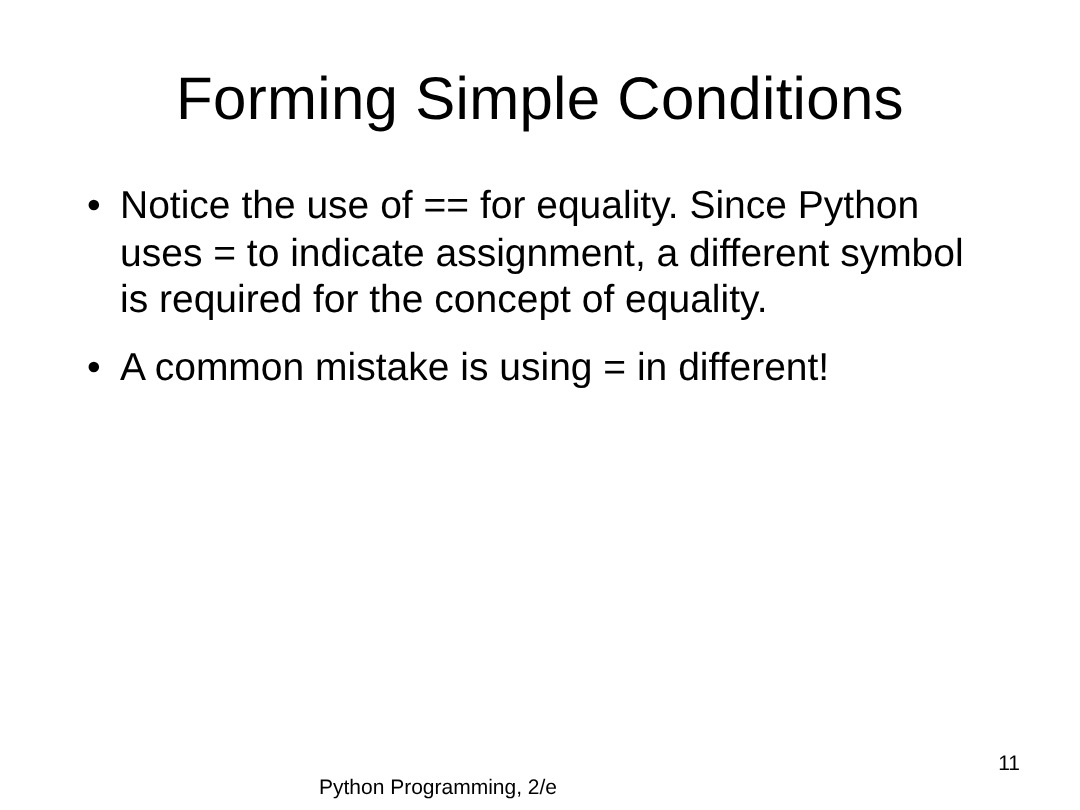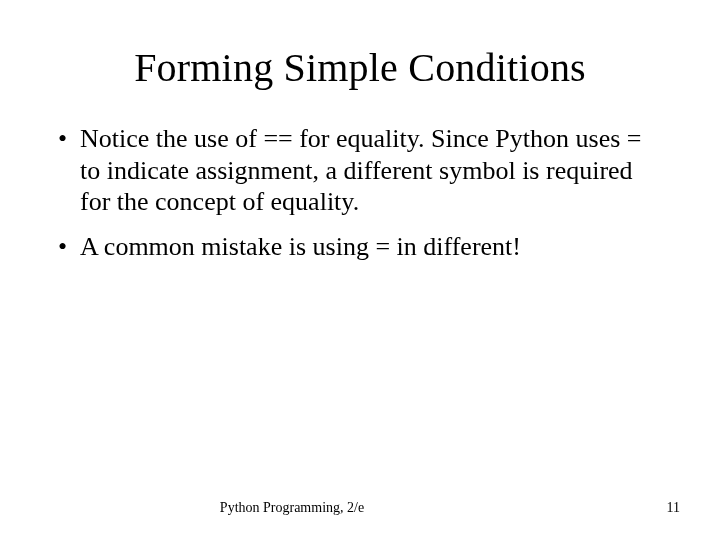--- a/index.html
+++ b/index.html
@@ -2,21 +2,20 @@
 <html><head>
 <meta charset="utf-8">
 <style>
   * { margin: 0; padding: 0; box-sizing: border-box; }
   html, body { width: 720px; height: 540px; background: #fff; font-family: Arial, Helvetica, sans-serif; color: #000; }
   .slide {
     width: 720px;
     height: 540px;
     position: relative;
     padding: 44px 54px 0 54px;
-    font-family: Liberation Serif, serif;
   }
   .title {
     font-size: 40px;
     font-weight: 400;
     text-align: center;
     letter-spacing: 0.2px;
     margin-bottom: 32px;
   }
   .bullets {
     list-style: none;
@@ -31,21 +30,21 @@
   }
   .bullets li::before {
     content: "•";
     position: absolute;
     left: 4px;
     top: 0;
     font-size: 26px;
   }
   .footer-center {
     position: absolute;
-    bottom: 24px;
+    bottom: 8px;
     left: 0;
     width: 584px;
     text-align: center;
     font-size: 14px;
   }
   .footer-right {
     position: absolute;
     bottom: 24px;
     right: 40px;
     font-size: 14px;

